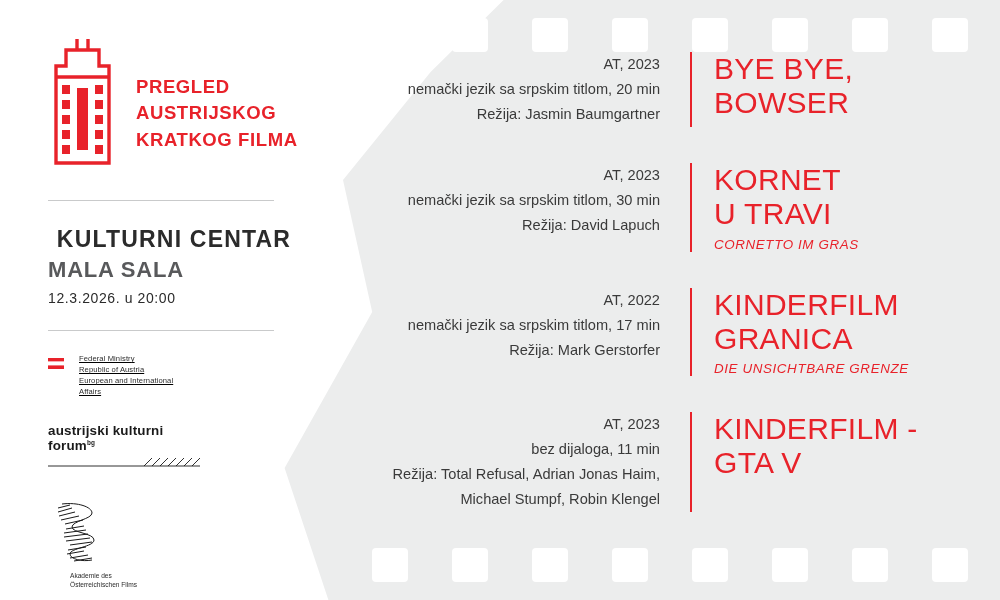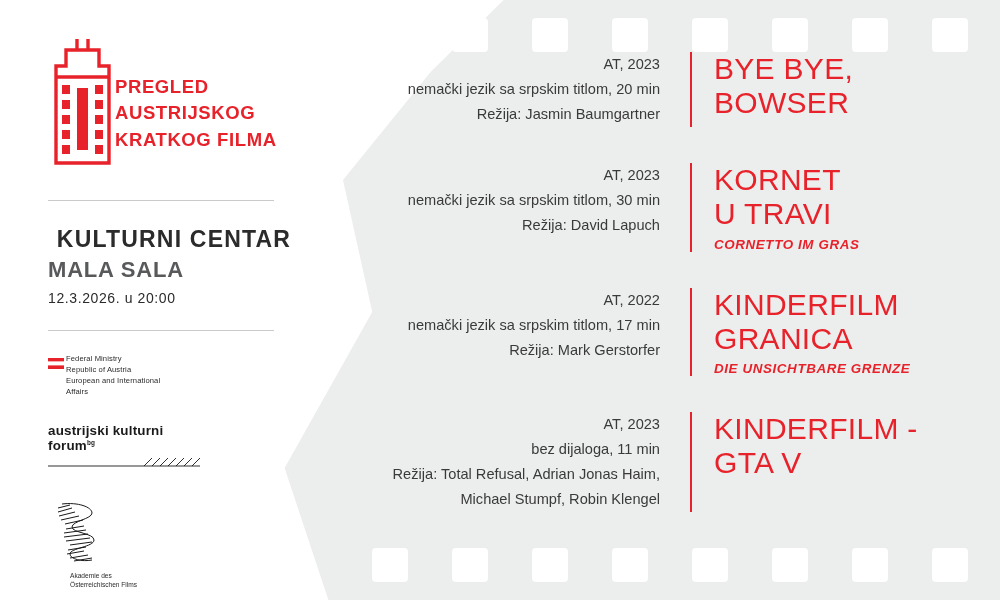--- a/index.html
+++ b/index.html
@@ -53,21 +53,21 @@
   .left {
     position: absolute;
     top: 0; left: 0;
     width: 300px; height: 600px;
     padding: 36px 0 0 46px;
   }
 
   .logo-block {
     display: flex;
     align-items: flex-start;
-    gap: 1px;
+    gap: 22px;
   }
   .logo-mark { width: 68px; height: 130px; flex: 0 0 auto; }
   .logo-text {
     color: #e8222a;
     font-weight: bold;
     font-size: 18.5px;
     letter-spacing: 0.6px;
     line-height: 1.42;
     padding-top: 38px;
     white-space: pre-line;
@@ -104,21 +104,21 @@
 
   .rule2 {
     width: 226px; height: 1px;
     background: #c9cacb;
     margin: 22px 0 0 2px;
   }
 
   
   .sponsors { margin: 22px 0 0 2px; }
 
-  .spon1 { display: flex; align-items: flex-start; gap: 2px; }
+  .spon1 { display: flex; align-items: flex-start; gap: 15px; text-decoration: underline; }
   .flag { width: 16px; height: 11px; margin-top: 2px; flex: 0 0 auto; }
   .spon1-text {
     font-size: 7.6px; line-height: 1.45;
     color: #2b2b2b; white-space: pre-line;
     letter-spacing: 0.1px;
   }
 
   .spon2 { margin-top: 26px; position: relative; width: 160px; }
   .akf {
     font-size: 13.4px; font-weight: bold; color: #1a1a1a;
@@ -167,21 +167,21 @@
     color: #e8222a;
     font-weight: normal;
     font-size: 30px;
     line-height: 1.14;
     letter-spacing: 0.3px;
     white-space: pre-line;
   }
   .subtitle {
     color: #e8222a;
     font-style: italic;
-    font-weight: bold;
+    font-weight: normal;
     font-size: 13.4px;
     letter-spacing: 0.6px;
     margin-top: 5px;
   }
 </style>
 </head>
 <body>
 
 <div id="poster">
 

